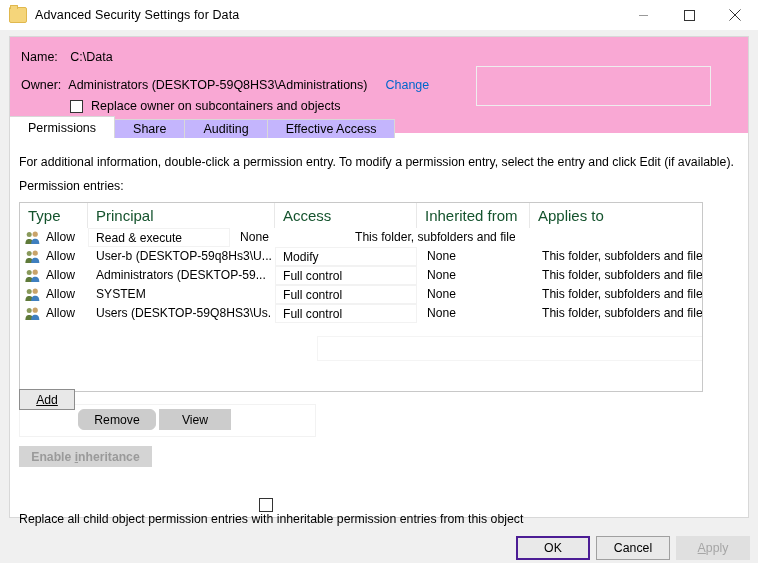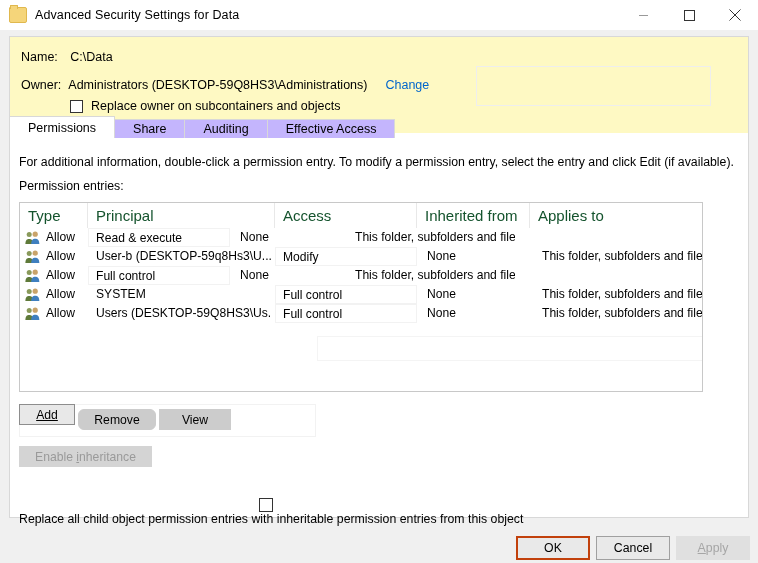--- a/index.html
+++ b/index.html
@@ -70,21 +70,21 @@
   }
   .win-btn svg { display: block; }
 
   
   .panel {
     position: absolute;
     left: 9px;
     top: 36px;
     width: 740px;
     height: 97px;
-    background: #fef9c3;
+    background: #f9a8d4;
     border: 1px solid #d8d8d8;
     border-bottom: none;
     box-sizing: border-box;
   }
   .panel-lower {
     position: absolute;
     left: 9px;
     top: 133px;
     width: 740px;
     height: 385px;
@@ -286,24 +286,24 @@
   .btn.primary-outline {
     background: #e8e8e8;
     border: 1px solid #8d8d8d;
   }
   .btn.disabled {
     background: #d4d4d4;
     border: 1px solid #d4d4d4;
     color: #9a9a9a;
   }
 
-  .btn-add    { left: 19px;  top: 404px; width: 56px; height: 21px; text-decoration: underline; }
+  .btn-add    { left: 19px;  top: 389px; width: 56px; height: 21px; text-decoration: underline; }
   .btn-remove { left: 78px;  top: 409px; width: 78px; height: 21px; border-radius: 6px; }
   .btn-view   { left: 159px; top: 409px; width: 72px; height: 21px; }
-  .btn-inherit{ left: 19px;  top: 446px; width: 133px; height: 21px; }
+  .btn-inherit{ left: 19px;  top: 446px; width: 133px; height: 21px; font-weight: bold; }
 
   .btn-strip {
     position: absolute;
     left: 19px;
     top: 404px;
     width: 297px;
     height: 33px;
     border: 1px solid #f2f2f2;
     box-sizing: border-box;
   }
@@ -332,21 +332,21 @@
     display: flex;
     align-items: center;
     justify-content: center;
     box-sizing: border-box;
     height: 24px;
     cursor: default;
   }
   .f-ok {
     left: 516px; top: 536px; width: 74px;
     background: #e9e9e9;
-    border: 2px solid #c2410c;
+    border: 2px solid #4c1d95;
   }
   .f-cancel {
     left: 596px; top: 536px; width: 74px;
     background: #e9e9e9;
     border: 1px solid #a0a0a0;
   }
   .f-apply {
     left: 676px; top: 536px; width: 74px;
     background: #e0e0e0;
     border: 1px solid #e0e0e0;
@@ -469,20 +469,21 @@
       <span class="usr-icon">
         <svg width="15" height="14" viewBox="0 0 15 14">
           <circle cx="4.2" cy="3.6" r="2.5" fill="#8a9a5b"></circle>
           <path d="M0.4 13 C0.4 9.2 2 8 4.2 8 C6.4 8 8 9.2 8 13 Z" fill="#5f7a3a"></path>
           <circle cx="10.2" cy="3.2" r="2.6" fill="#c9a36a"></circle>
           <path d="M6.2 13 C6.2 9 8 7.7 10.2 7.7 C12.5 7.7 14.3 9 14.3 13 Z" fill="#3f7fbf"></path>
         </svg>
       </span>
       <span>Allow</span>
     </div>
+    <div class="cell c-prin">Administrators (DESKTOP-59...</div>
     <div class="cell access-cell c-access">Full control</div>
     <div class="cell inh-cell c-inh">None</div>
     <div class="cell appl-cell c-appl">This folder, subfolders and files</div>
   </div>
 
   <div class="lv-row">
     <div class="cell type-cell c-type">
       <span class="usr-icon">
         <svg width="15" height="14" viewBox="0 0 15 14">
           <circle cx="4.2" cy="3.6" r="2.5" fill="#8a9a5b"></circle>

